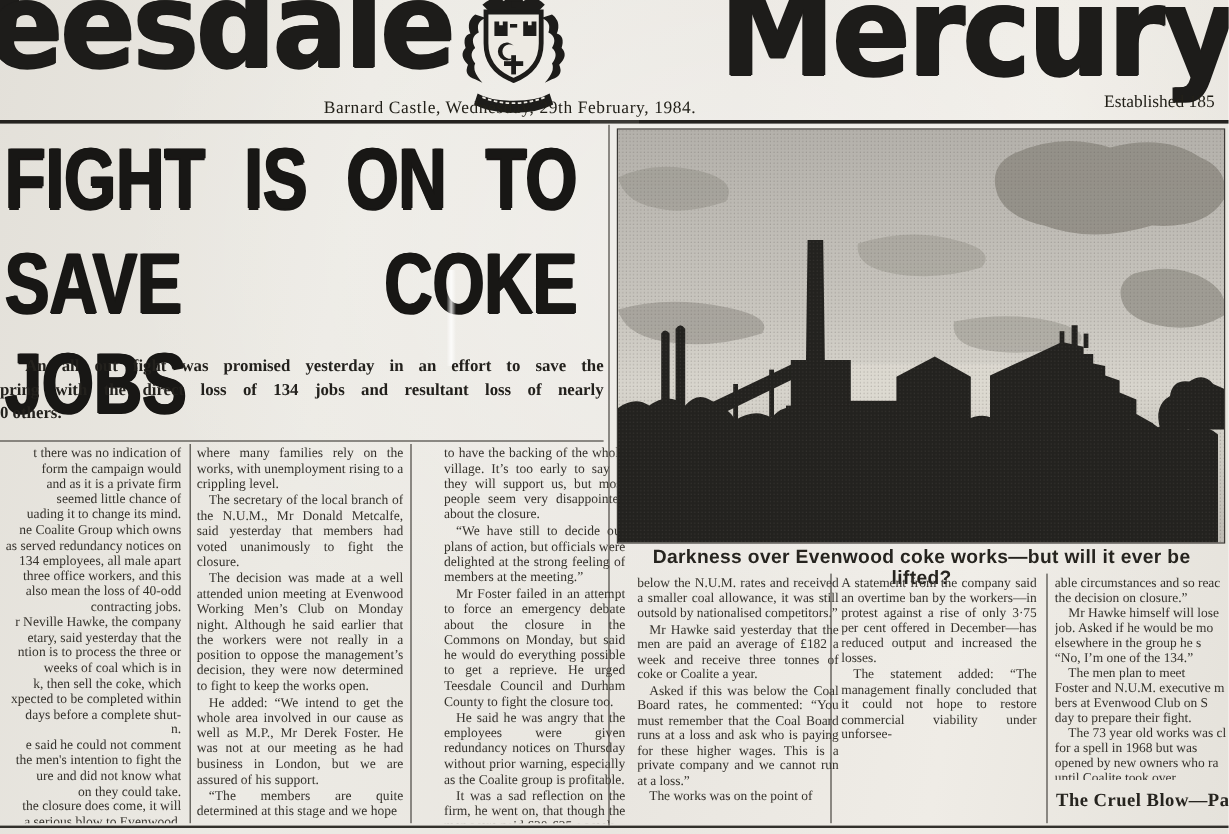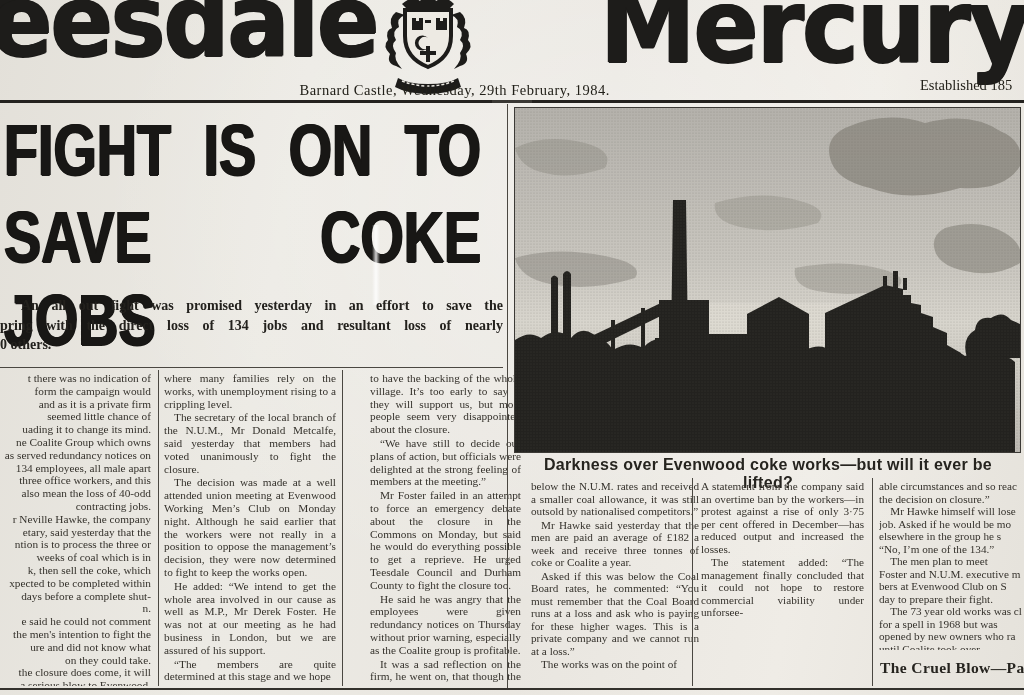--- a/index.html
+++ b/index.html
@@ -23,21 +23,21 @@
     text-shadow:1px 0 #1d1c1a,-1px 0 #1d1c1a,0 1px #1d1c1a;
     transform:scale(1,1.08);transform-origin:top left;
   }
   .mast-left{left:-10px;top:-36px;font-size:92px;}
   .mast-right{left:600px;top:-34px;font-size:96px;}
   .corner-mark{position:absolute;left:0;top:0;width:16px;height:40px;background:#1d1c1a;
     clip-path:polygon(0 0,100% 0,70% 100%,0 85%);}
   .crest{position:absolute;left:376px;top:-6px;}
   .dateline{
     position:absolute;left:240px;top:82px;width:370px;
-    font-size:14.5px;letter-spacing:.5px;text-align:right;color:#222019;
+    font-size:14.5px;letter-spacing:.5px;text-align:center;color:#222019;
   }
   .established{
     position:absolute;right:-6px;top:77px;width:110px;overflow:hidden;
     font-size:14.5px;color:#222019;white-space:nowrap;
   }
   .rule-masthead{position:absolute;left:0;top:100px;width:1024px;height:3px;
     background:linear-gradient(90deg,#24221f 0 48%,#3a3834 48% 52%,#24221f 52% 100%);}
   
   .vrule{position:absolute;width:1px;background:#4a4741;}
   .hrule{position:absolute;height:1px;background:#4a4741;}

